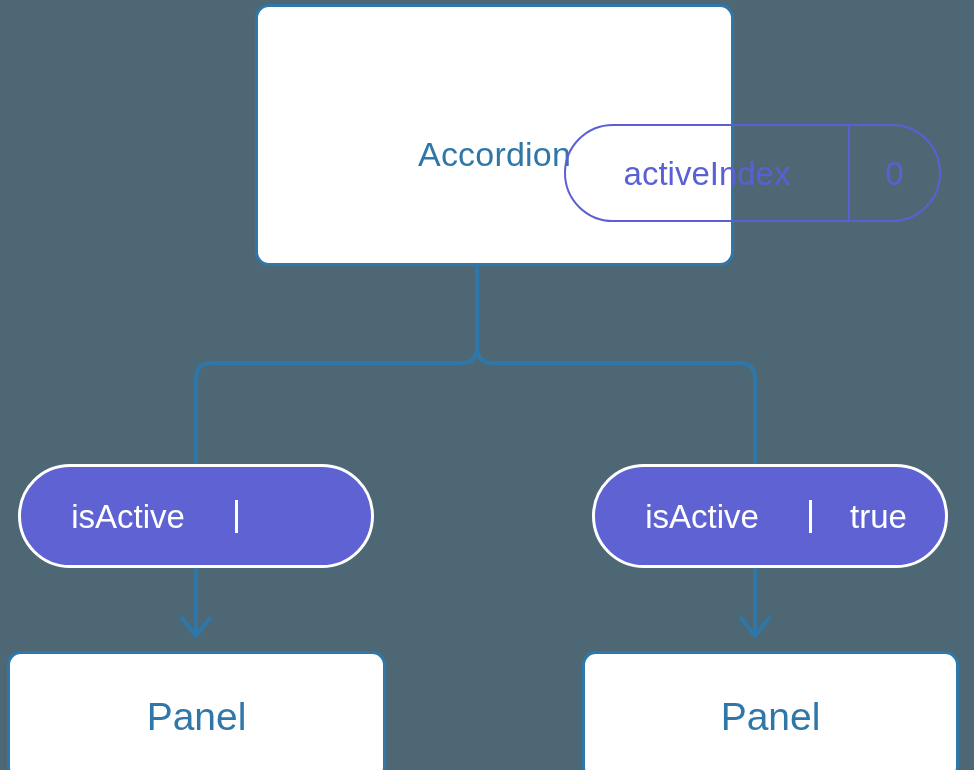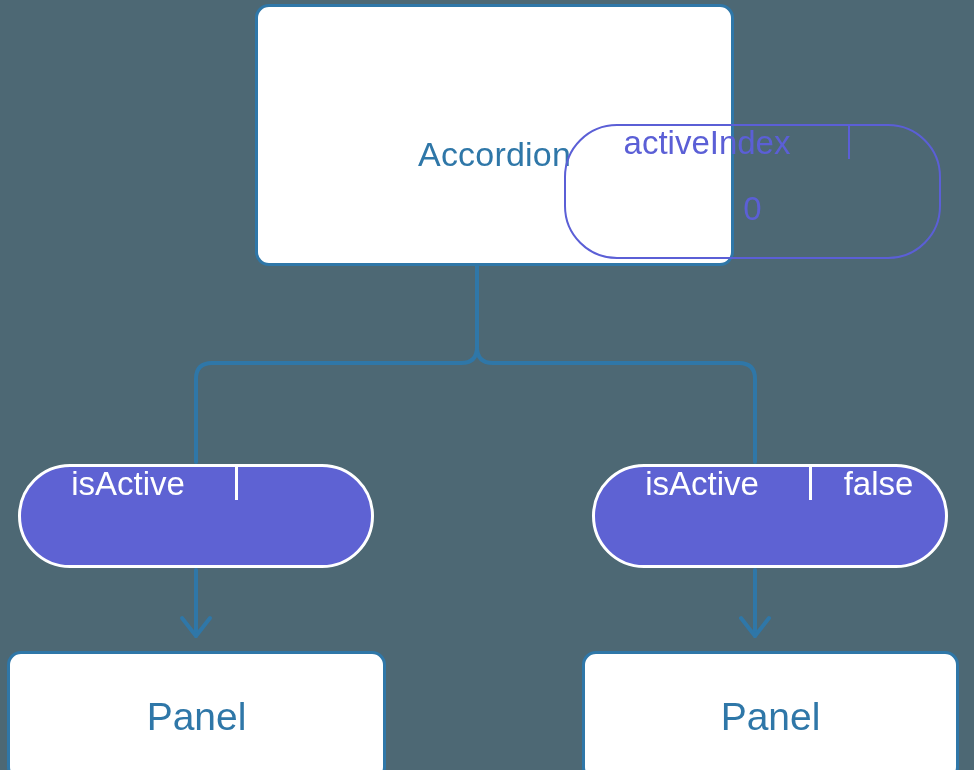--- a/index.html
+++ b/index.html
@@ -58,28 +58,27 @@
     line-height: 1;
     letter-spacing: .2px;
   }
 
   
   .pill-outline {
     position: absolute;
     left: 306px;
     top: 117px;
     width: 377px;
-    height: 135px;
+    height: 98px;
     border: 2px solid #5b5fd6;
     border-radius: 53px;
     box-sizing: border-box;
     display: flex;
     align-items: stretch;
     background: transparent;
-    flex-direction: column;
   }
   .pill-outline .pill-key,
   .pill-outline .pill-val {
     display: flex;
     align-items: center;
     justify-content: center;
     color: #5b5fd6;
     font-size: 33px;
     line-height: 1;
   }
@@ -94,21 +93,21 @@
   
   .pill-filled {
     position: absolute;
     z-index: 2;
     height: 104px;
     border: 3px solid #ffffff;
     border-radius: 52px;
     box-sizing: border-box;
     background: #5e62d3;
     display: flex;
-    align-items: flex-start;
+    align-items: center;
     overflow: hidden;
   }
   .pill-filled .pill-key,
   .pill-filled .pill-val {
     display: flex;
     align-items: center;
     justify-content: center;
     color: #ffffff;
     font-size: 33px;
     line-height: 1;
@@ -193,21 +192,21 @@
       <div class="pill-val">0</div>
     </div>
   </div>
 
   <div id="pill-left" class="pill-filled">
     <div class="pill-key">isActive</div>
   </div>
 
   <div id="pill-right" class="pill-filled">
     <div class="pill-key">isActive</div>
-    <div class="pill-val">false</div>
+    <div class="pill-val">true</div>
   </div>
 
   <div id="panel-left" class="panel-card">
     <div class="panel-label">Panel</div>
   </div>
 
   <div id="panel-right" class="panel-card">
     <div class="panel-label">Panel</div>
   </div>
 

